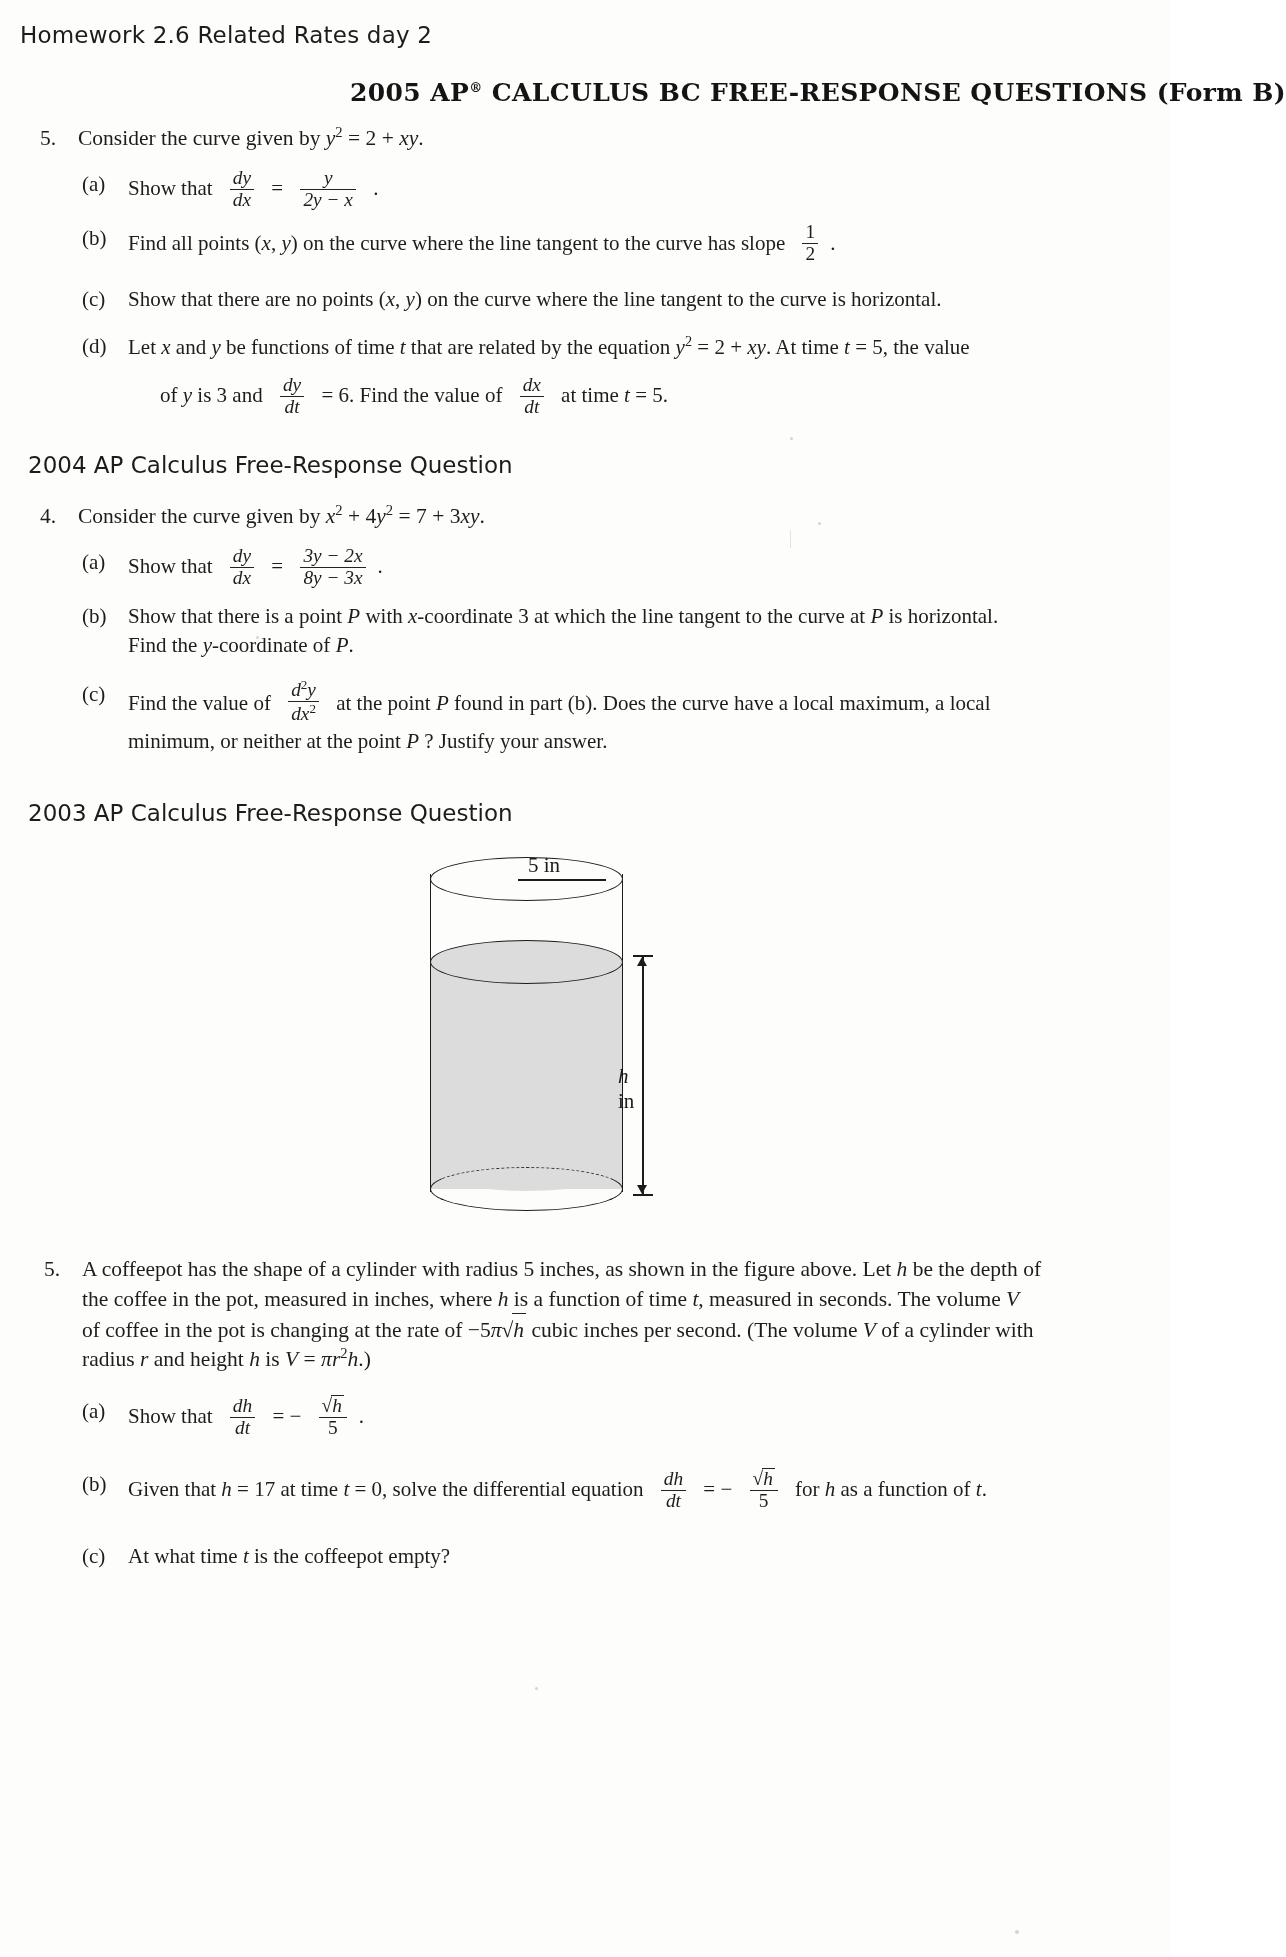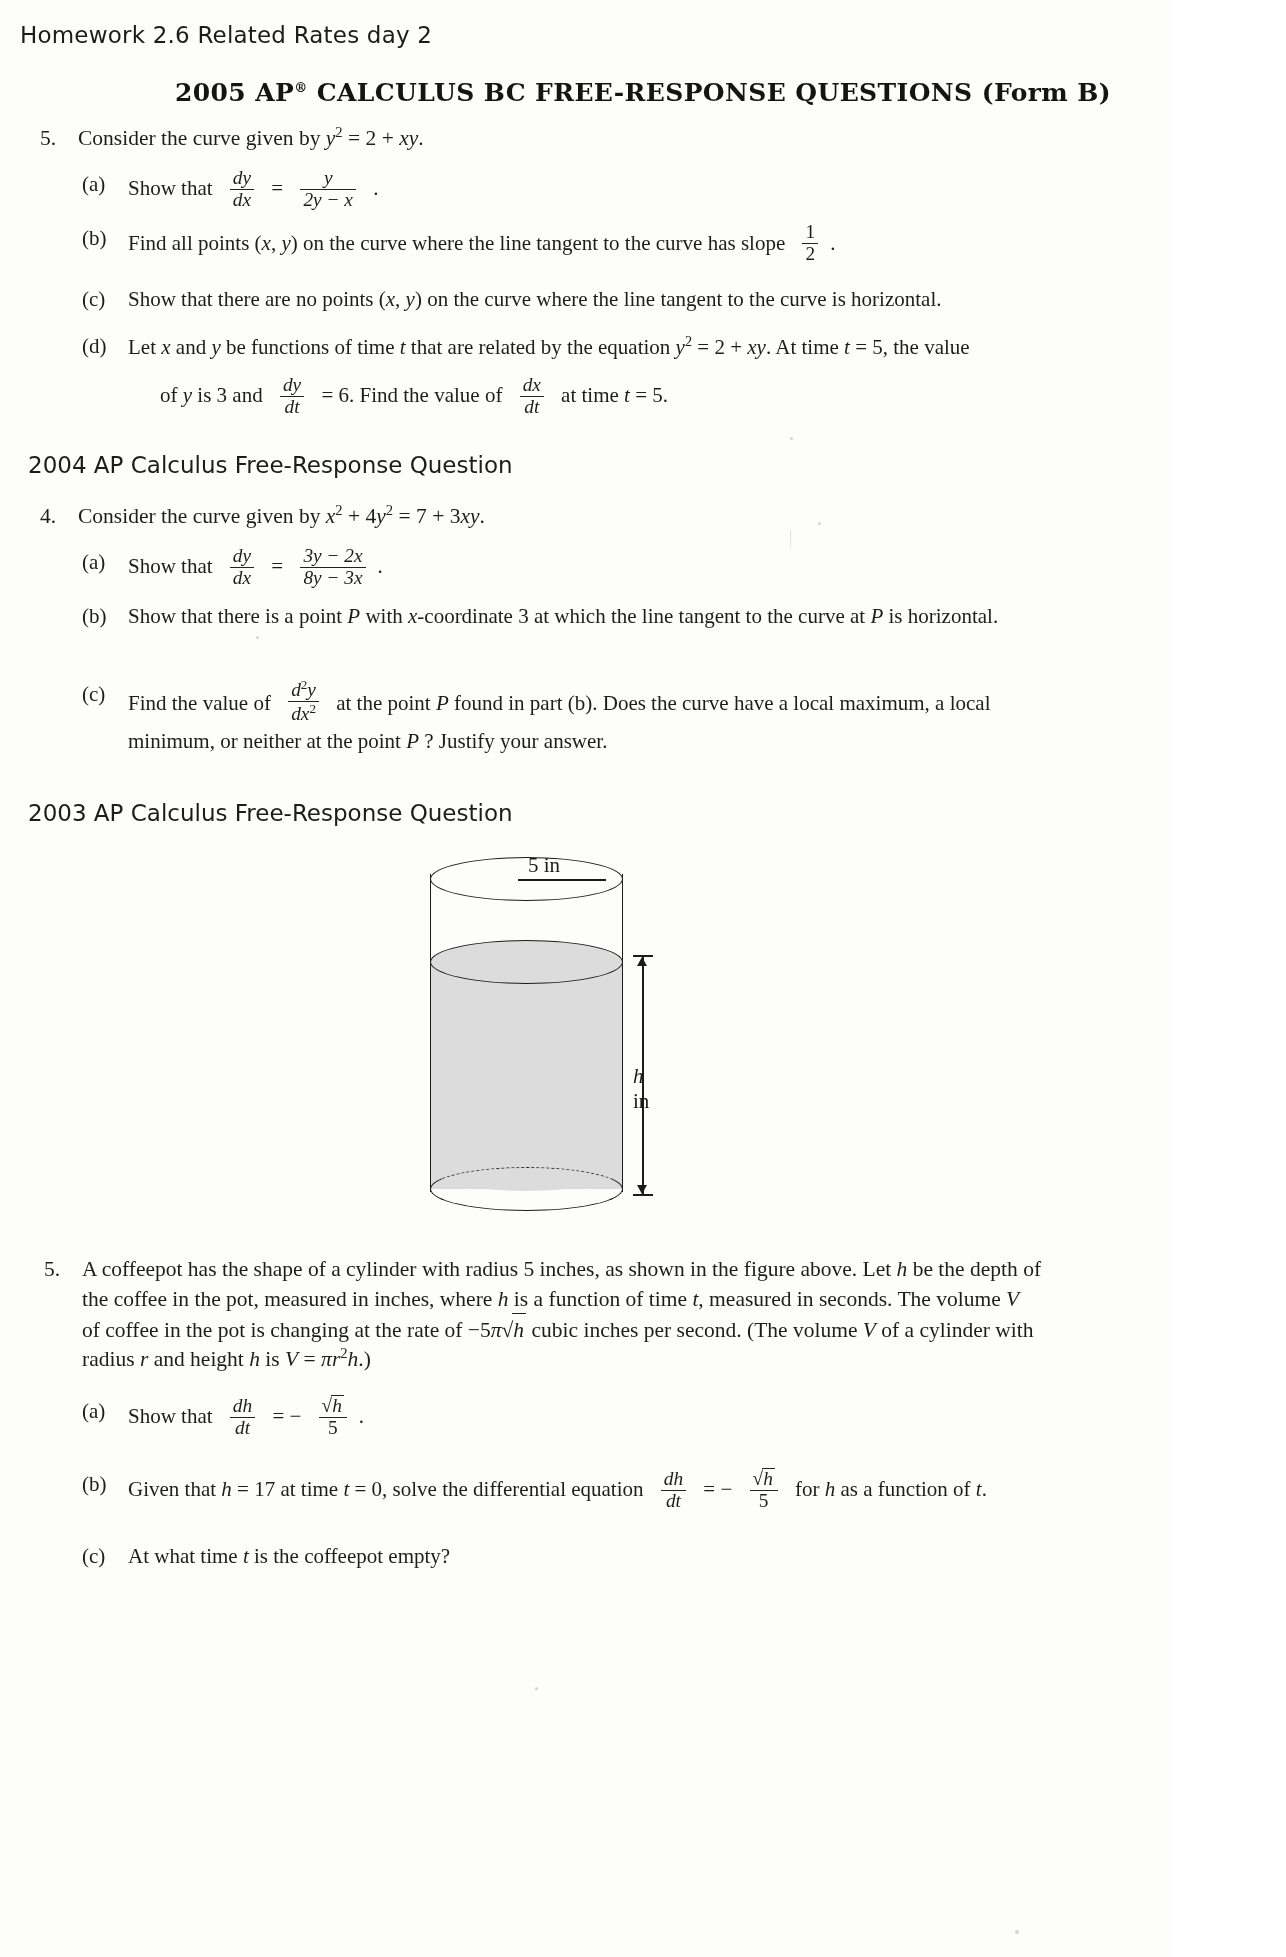--- a/index.html
+++ b/index.html
@@ -31,21 +31,21 @@
     position: absolute;
     left: 20px;
     top: 22px;
     letter-spacing: .2px;
   }
   .ap-header {
     position: absolute;
     top: 78px;
     left: 0;
     width: 1286px;
-    text-align: center;
+    text-align: right;
     font-family: "DejaVu Serif", serif;
     font-weight: bold;
     font-size: 25px;
     letter-spacing: .4px;
     color: #141414;
   }
   .ap-header .reg {
     font-size: 13px;
     vertical-align: super;
   }
@@ -238,21 +238,20 @@
     width: 0; height: 0;
     border-left: 5px solid transparent;
     border-right: 5px solid transparent;
     border-top: 9px solid #1b1b1b;
   }
   .h-label {
     position: absolute;
     left: 188px; top: 207px;
     font-family: "Liberation Serif", serif;
     font-size: 21px;
-    margin-left: 15px;
   }
 </style>
 </head>
 <body>
 
 <div class="page">
 
   <div class="hw-title">Homework 2.6 Related Rates day 2</div>
 
   <div class="ap-header">
@@ -327,20 +326,23 @@
     <span>=</span>
     <span class="frac">
       <span class="n"><i>3y − 2x</i></span>
       <span class="d"><i>8y − 3x</i></span>
     </span><span>.</span>
   </div>
 
   <div class="part" style="left:128px; top:600px; width:1110px;">
     <span class="lbl">(b)</span>
     <span>Show that there is a point </span><i>P</i><span> with </span><i>x</i><span>-coordinate 3 at which the line tangent to the curve at </span><i>P</i><span> is horizontal.</span>
+  </div>
+  <div class="part" style="left:128px; top:629px; width:1080px;">
+    <span>Find the </span><i>y</i><span>-coordinate of </span><i>P</i><span>.</span>
   </div>
 
   <div class="part" style="left:128px; top:678px; width:1110px;">
     <span class="lbl">(c)</span>
     <span>Find the value of </span>
     <span class="frac">
       <span class="n"><i>d</i><sup class="exp">2</sup><i>y</i></span>
       <span class="d"><i>dx</i><sup class="exp">2</sup></span>
     </span>
     <span> at the point </span><i>P</i><span> found in part (b). Does the curve have a local maximum, a local</span>

